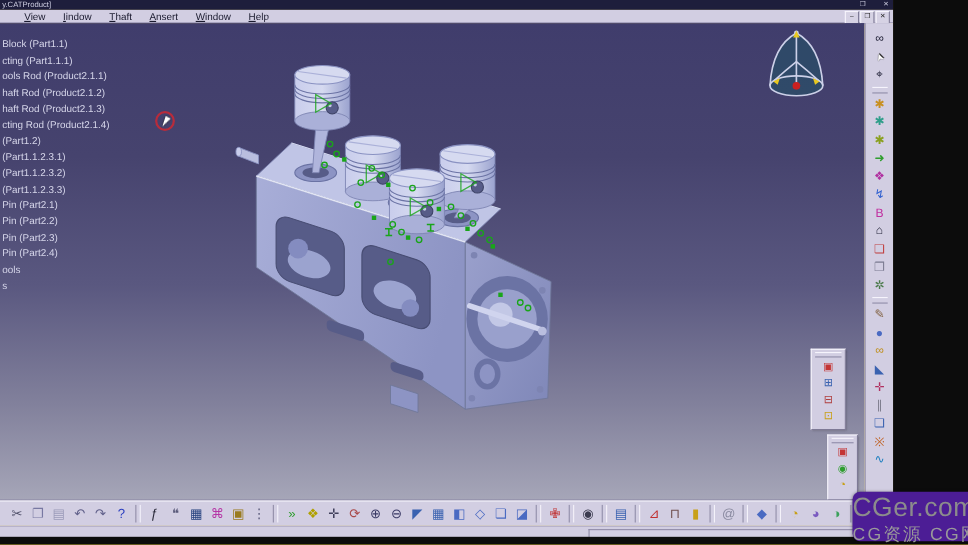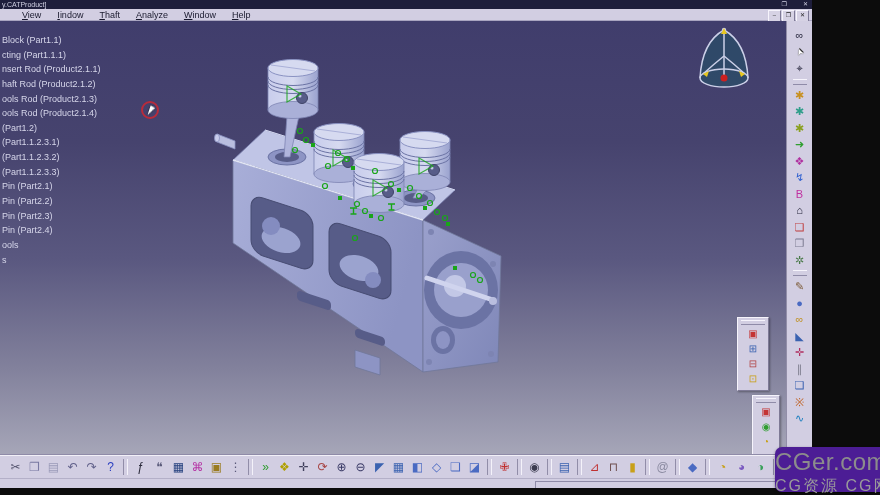--- a/index.html
+++ b/index.html
@@ -85,40 +85,40 @@
         <span style="cursor:default;">❐</span>
         <span style="cursor:default;">✕</span>
       </span>
   </div>
 
   <div class="menubar">
     <span style="display:flex;">
         <span class="menu-item"><u class="accel">V</u><span>iew</span></span>
         <span class="menu-item"><u class="accel">I</u><span>indow</span></span>
         <span class="menu-item"><u class="accel">T</u><span>haft</span></span>
-        <span class="menu-item"><u class="accel">A</u><span>nalyze</span></span>
+        <span class="menu-item"><u class="accel">A</u><span>nsert</span></span>
         <span class="menu-item"><u class="accel">W</u><span>indow</span></span>
         <span class="menu-item"><u class="accel">H</u><span>elp</span></span>
       </span>
     <span class="mdi">
         <span class="winbtn">–</span>
         <span class="winbtn">❐</span>
         <span class="winbtn">✕</span>
       </span>
   </div>
 
   <div class="viewport">
 
     <div class="tree">
         <div class="tree-item">Block (Part1.1)</div>
         <div class="tree-item">cting (Part1.1.1)</div>
-        <div class="tree-item">nsert Rod (Product2.1.1)</div>
+        <div class="tree-item">ools Rod (Product2.1.1)</div>
         <div class="tree-item">haft Rod (Product2.1.2)</div>
-        <div class="tree-item">ools Rod (Product2.1.3)</div>
-        <div class="tree-item">ools Rod (Product2.1.4)</div>
+        <div class="tree-item">haft Rod (Product2.1.3)</div>
+        <div class="tree-item">cting Rod (Product2.1.4)</div>
         <div class="tree-item">(Part1.2)</div>
         <div class="tree-item">(Part1.1.2.3.1)</div>
         <div class="tree-item">(Part1.1.2.3.2)</div>
         <div class="tree-item">(Part1.1.2.3.3)</div>
         <div class="tree-item">Pin (Part2.1)</div>
         <div class="tree-item">Pin (Part2.2)</div>
         <div class="tree-item">Pin (Part2.3)</div>
         <div class="tree-item">Pin (Part2.4)</div>
         <div class="tree-item">ools</div>
         <div class="tree-item">s</div>

